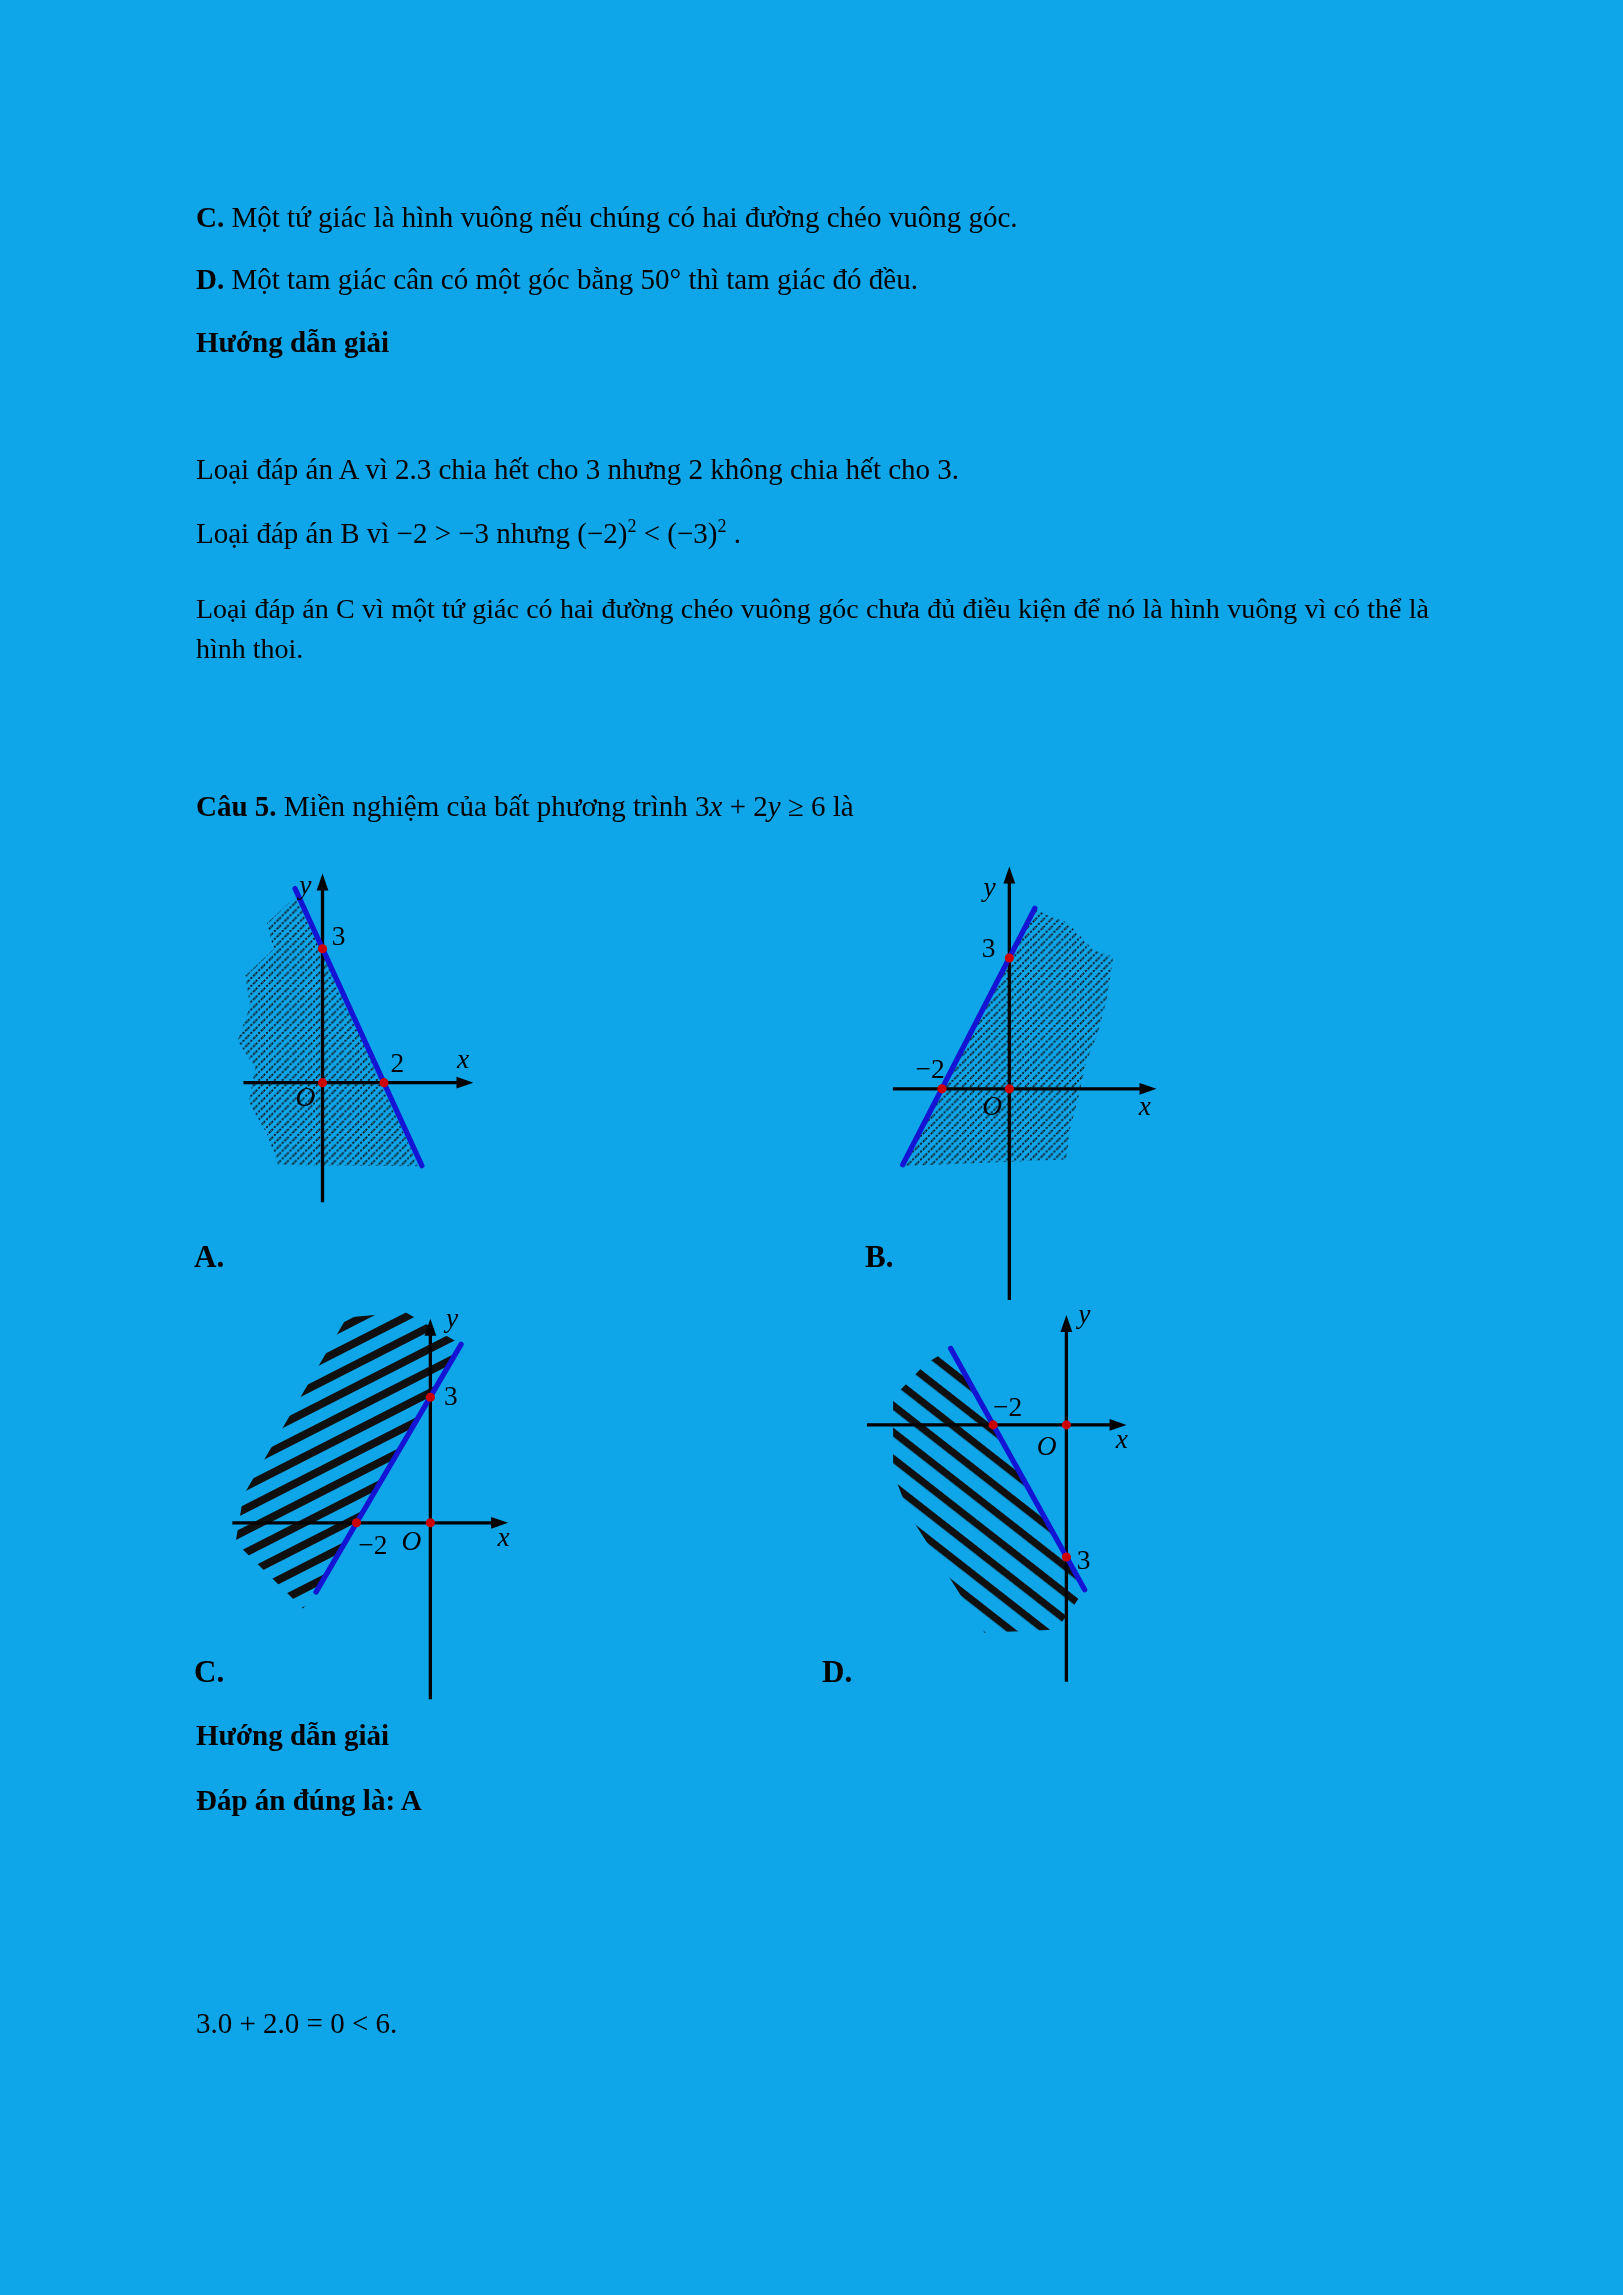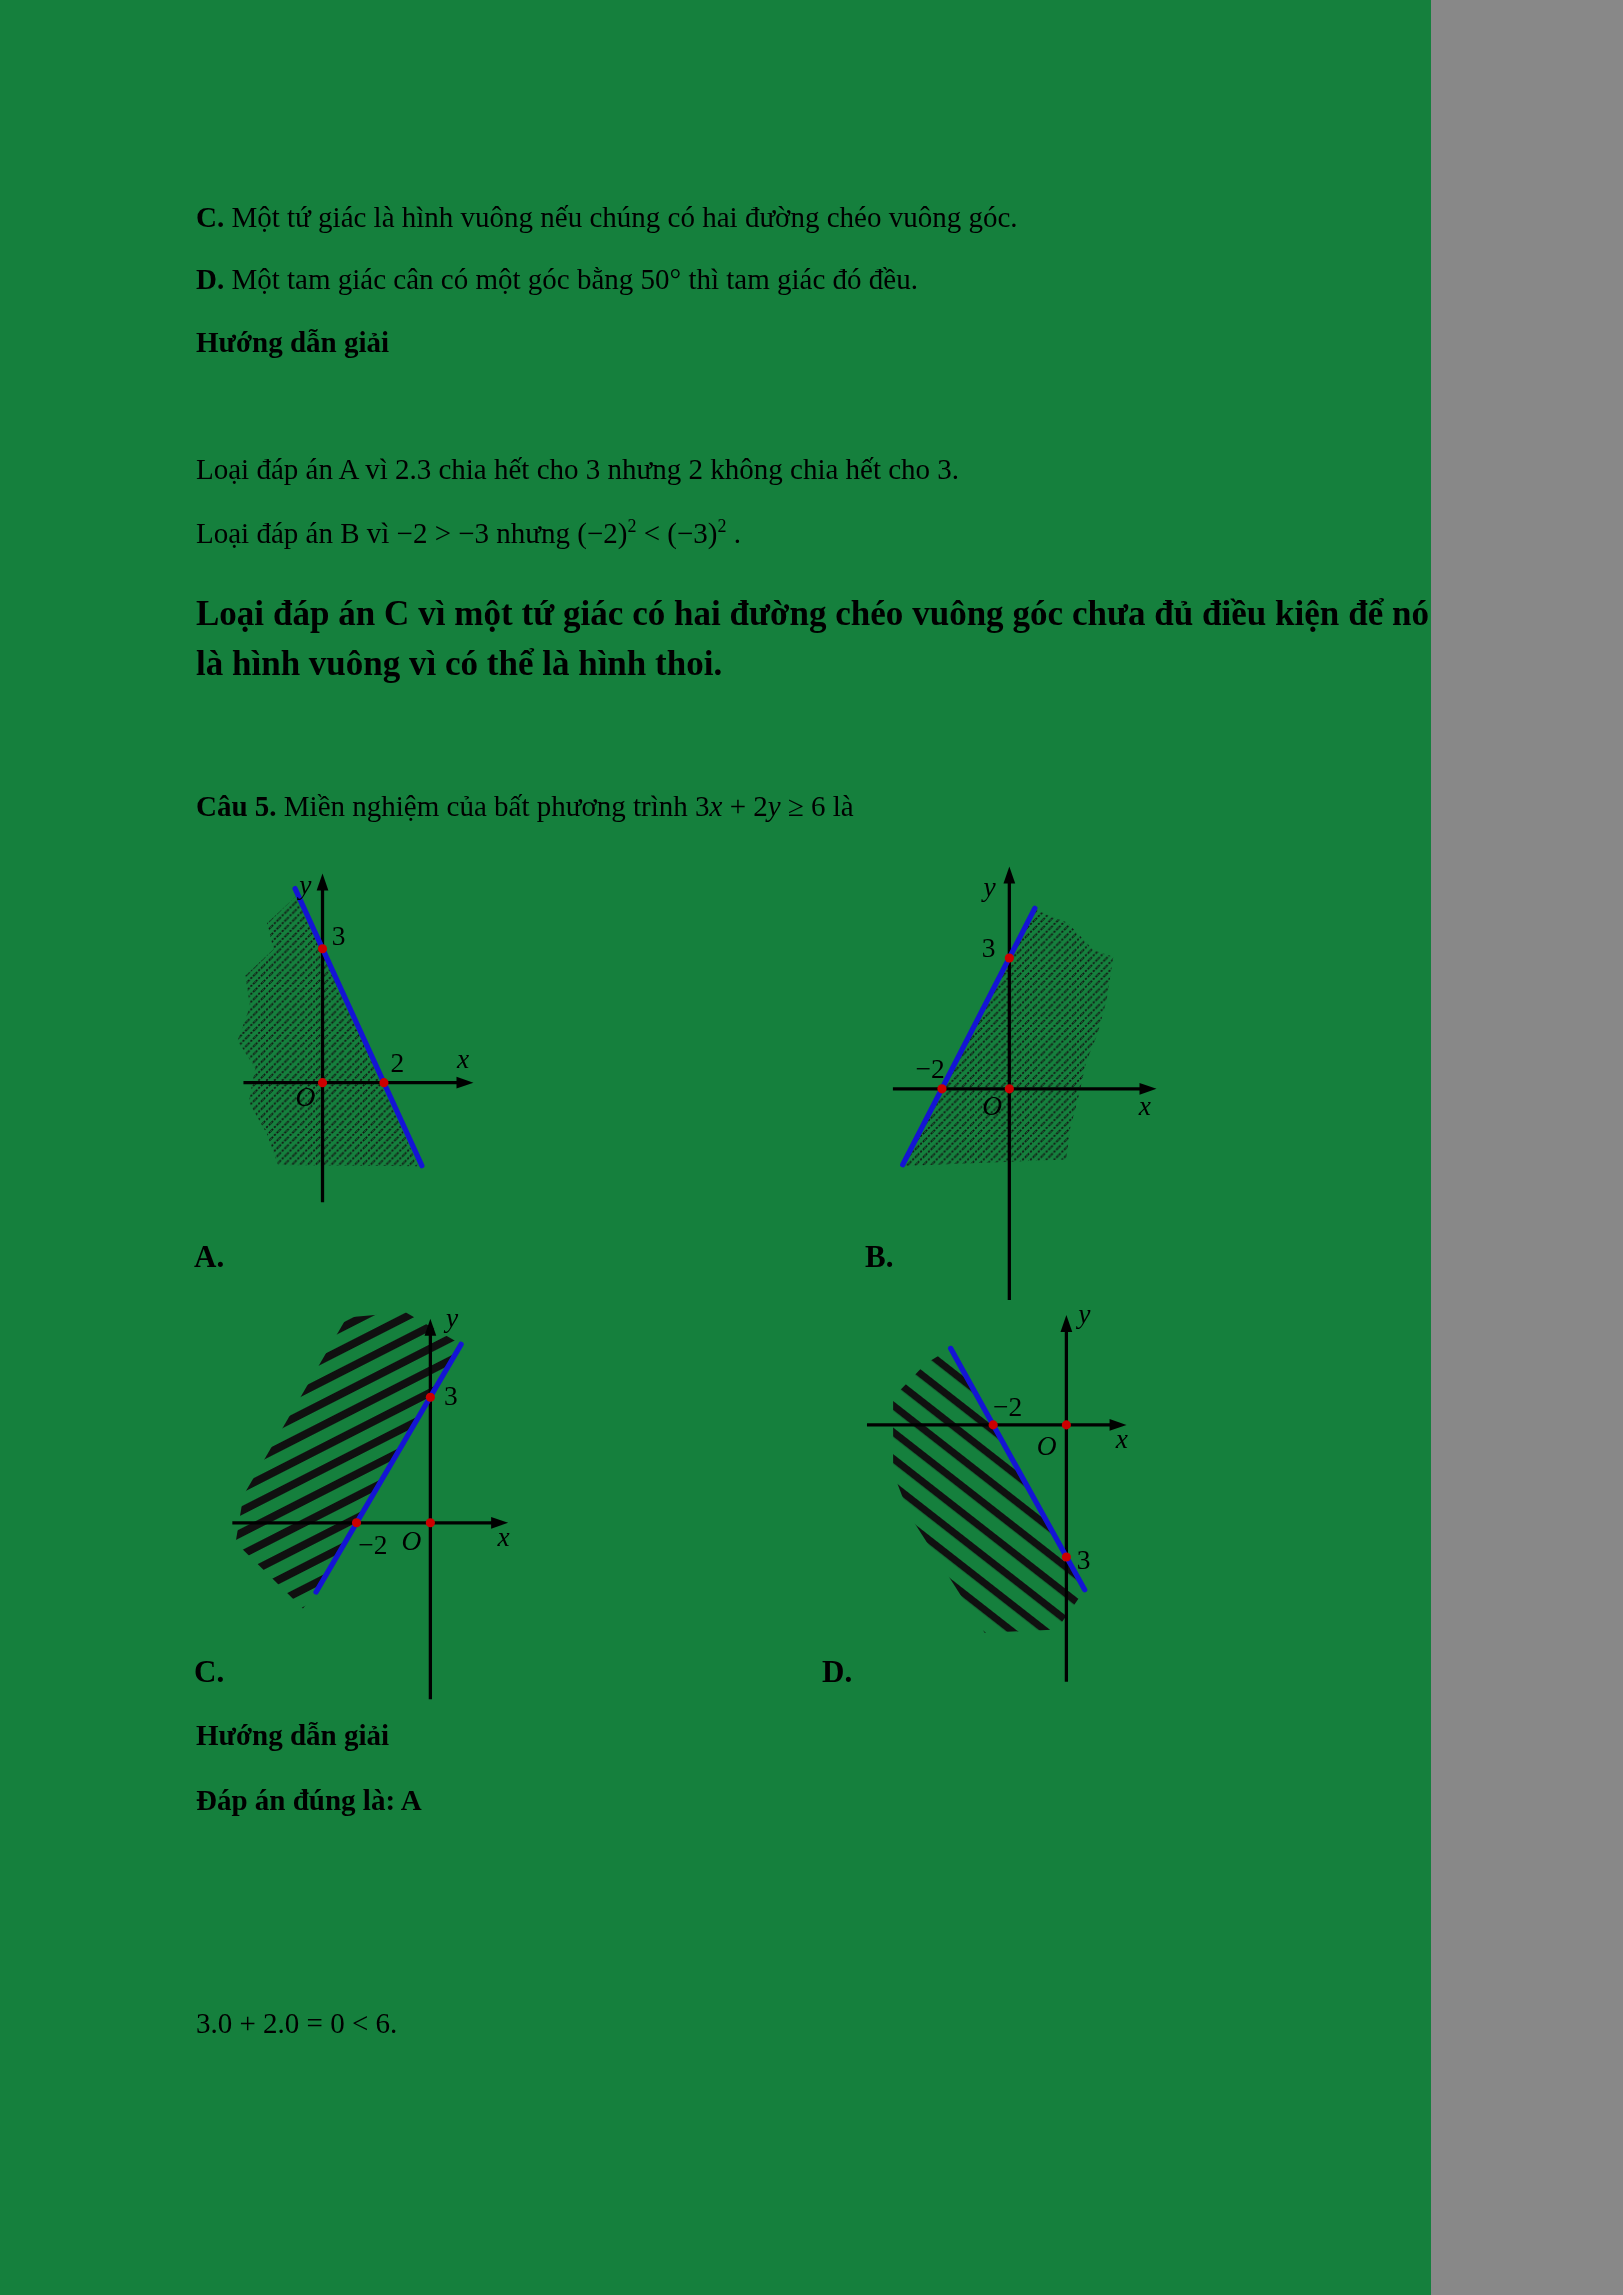--- a/index.html
+++ b/index.html
@@ -1,26 +1,26 @@
 <!DOCTYPE html>
 <html style="font-size:10.5px"><head>
 <meta charset="utf-8">
 <style>
   html,body { margin:0; padding:0; background:#888; }
   .page {
-    position:relative; width:1431px; height:2295px; background:#15803d;
+    position:relative; width:1623px; height:2295px; background:#0ea5e9;
     font-family:"Liberation Serif", serif; color:#000; overflow:hidden;
   }
   .tline {
     position:absolute; left:196px; width:1233px; font-size:29px; line-height:1.35;
     white-space:nowrap;
   }
   .para {
-    position:absolute; left:196px; width:1233px; font-size:35px; line-height:1.42;
-    text-align:justify; white-space:normal;font-weight:bold;
+    position:absolute; left:196px; width:1233px; font-size:28px; line-height:1.42;
+    text-align:justify; white-space:normal;
   }
   .center { }
   .b, .b span { font-weight:bold; }
   .i { font-style:italic; }
   sup { font-size:0.62em; line-height:0; }
   .figlabel { position:absolute; font-size:31px; font-weight:bold; }
   .fig { position:absolute; }
   .axis { stroke:#000; stroke-width:5; }
   .bline { stroke:#1414d4; stroke-width:8; stroke-linecap:round; }
   .dot { fill:#cc0000; }

